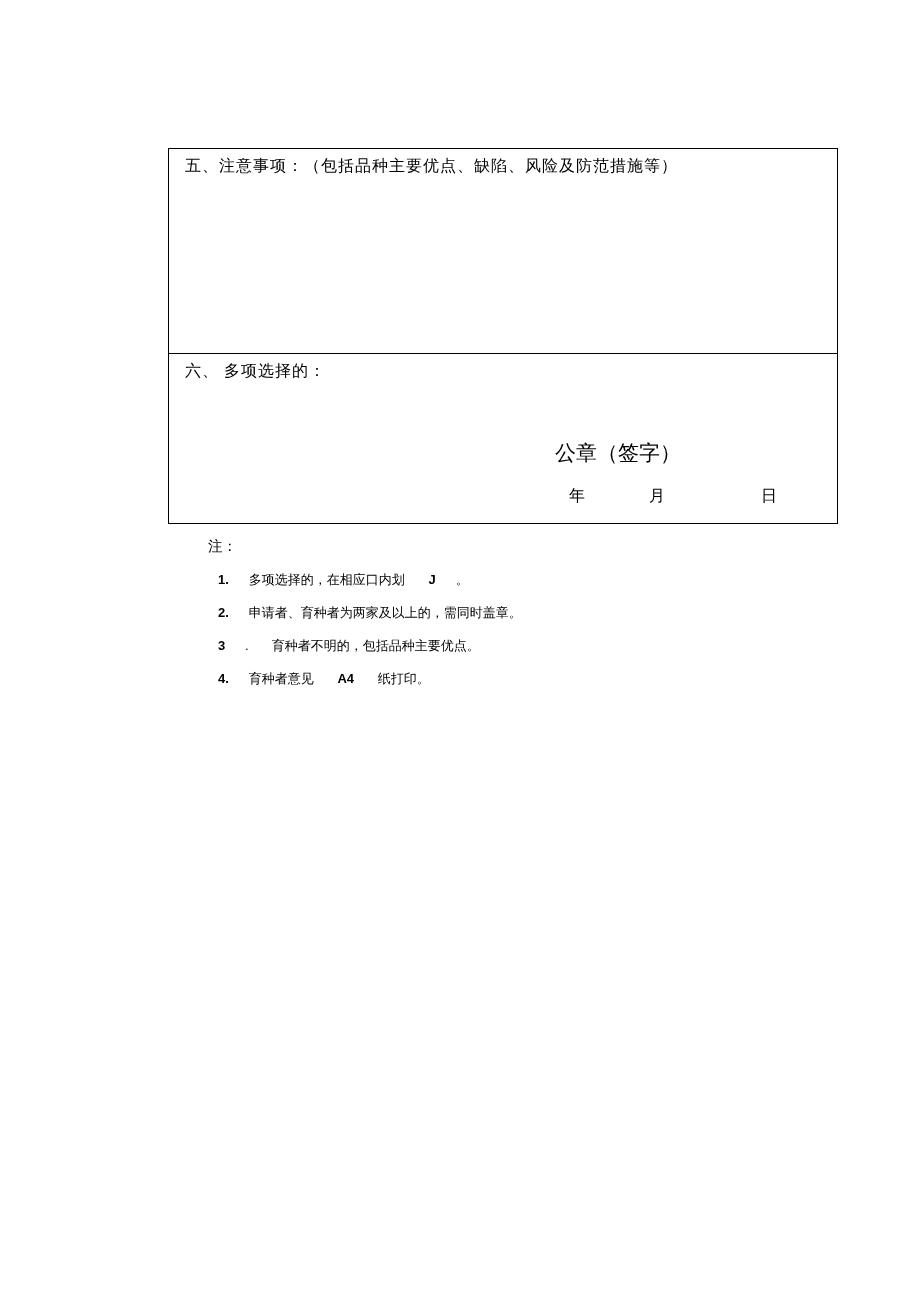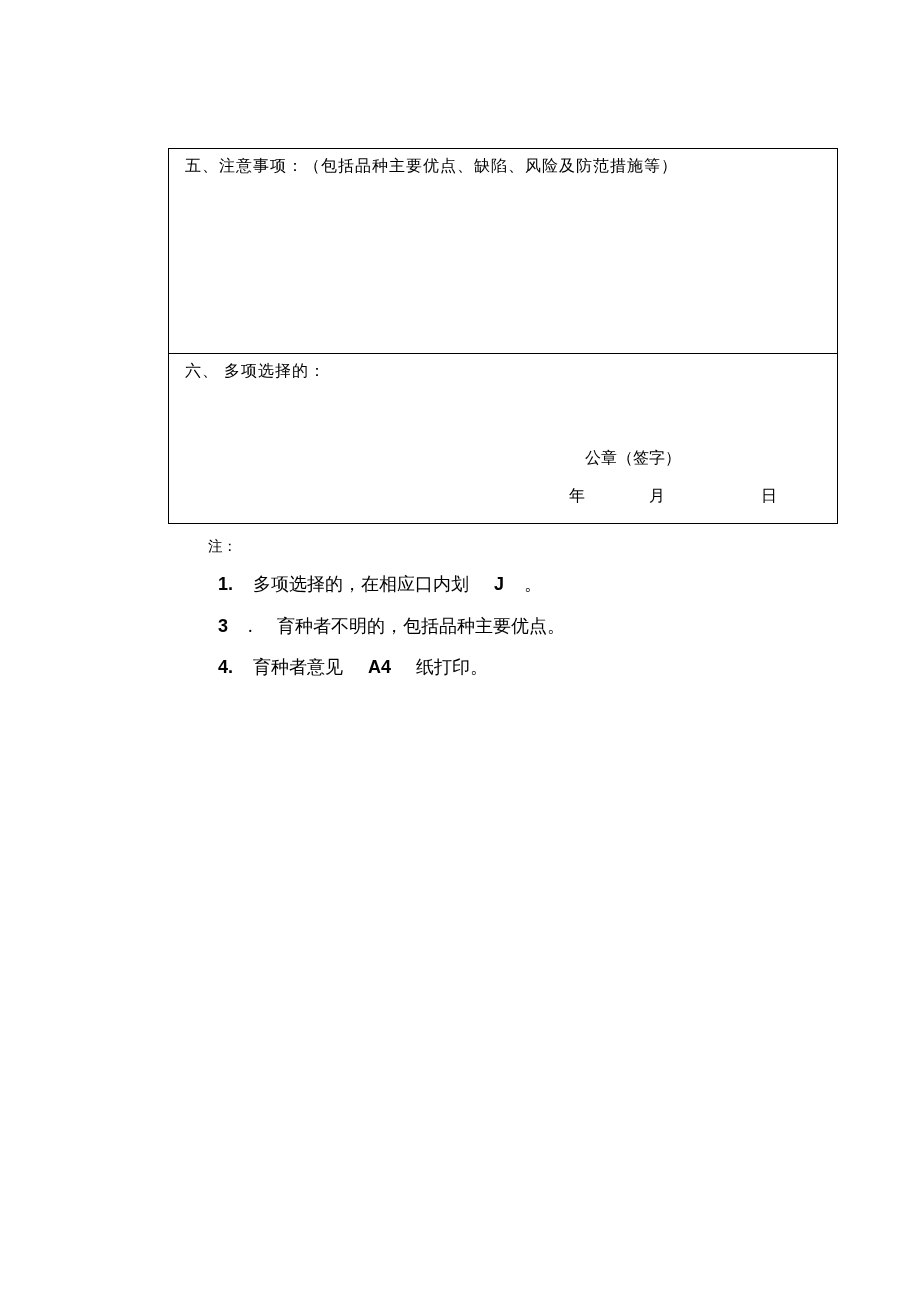--- a/index.html
+++ b/index.html
@@ -43,42 +43,42 @@
       height: 165px;
       position: relative;
     }
     .section-heading {
       font-size: 16px;
       letter-spacing: 1px;
     }
     .signature-line {
       position: absolute;
       right: 146px;
-      font-size: 16px;
+      font-size: 21px;
       font-family: Liberation Serif, serif;
     }
     .date-line {
       position: absolute;
       right: 40px;
       font-size: 16px;
       letter-spacing: 0px;
     }
     .date-year { margin-right: 50px; }
     .date-month { margin-right: 82px; }
     .notes-section {
       margin-top: 8px;
       margin-left: 40px;
       font-size: 14.5px;
       line-height: 1.75;
     }
     .notes-heading {
       font-size: 14.5px;
     }
     .note-item {
-      font-size: 18px;
+      font-size: 13px;
     }
     .bold-char {
       font-weight: bold;
       font-family: Arial, sans-serif;
     }
   </style>
 </head>
 <body>
 
 <div class="page-container">
@@ -102,19 +102,22 @@
     </tr>
   </tbody>
     </table>
 
   <div class="notes-section">
     <div class="notes-heading">注：</div>
     <div class="note-item">
       <span class="bold-char">1.</span><span>多项选择的，在相应口内划</span><span class="bold-char"> J</span><span>。</span>
     </div>
     <div class="note-item">
+      <span class="bold-char">2.</span><span>申请者、育种者为两家及以上的，需同时盖章。</span>
+    </div>
+    <div class="note-item">
       <span class="bold-char">3</span><span>. </span><span>育种者不明的，包括品种主要优点。</span>
     </div>
     <div class="note-item">
       <span class="bold-char">4.</span><span>育种者意见</span><span class="bold-char"> A4 </span><span>纸打印。</span>
     </div>
   </div>
 </div>
 
 </body></html>

